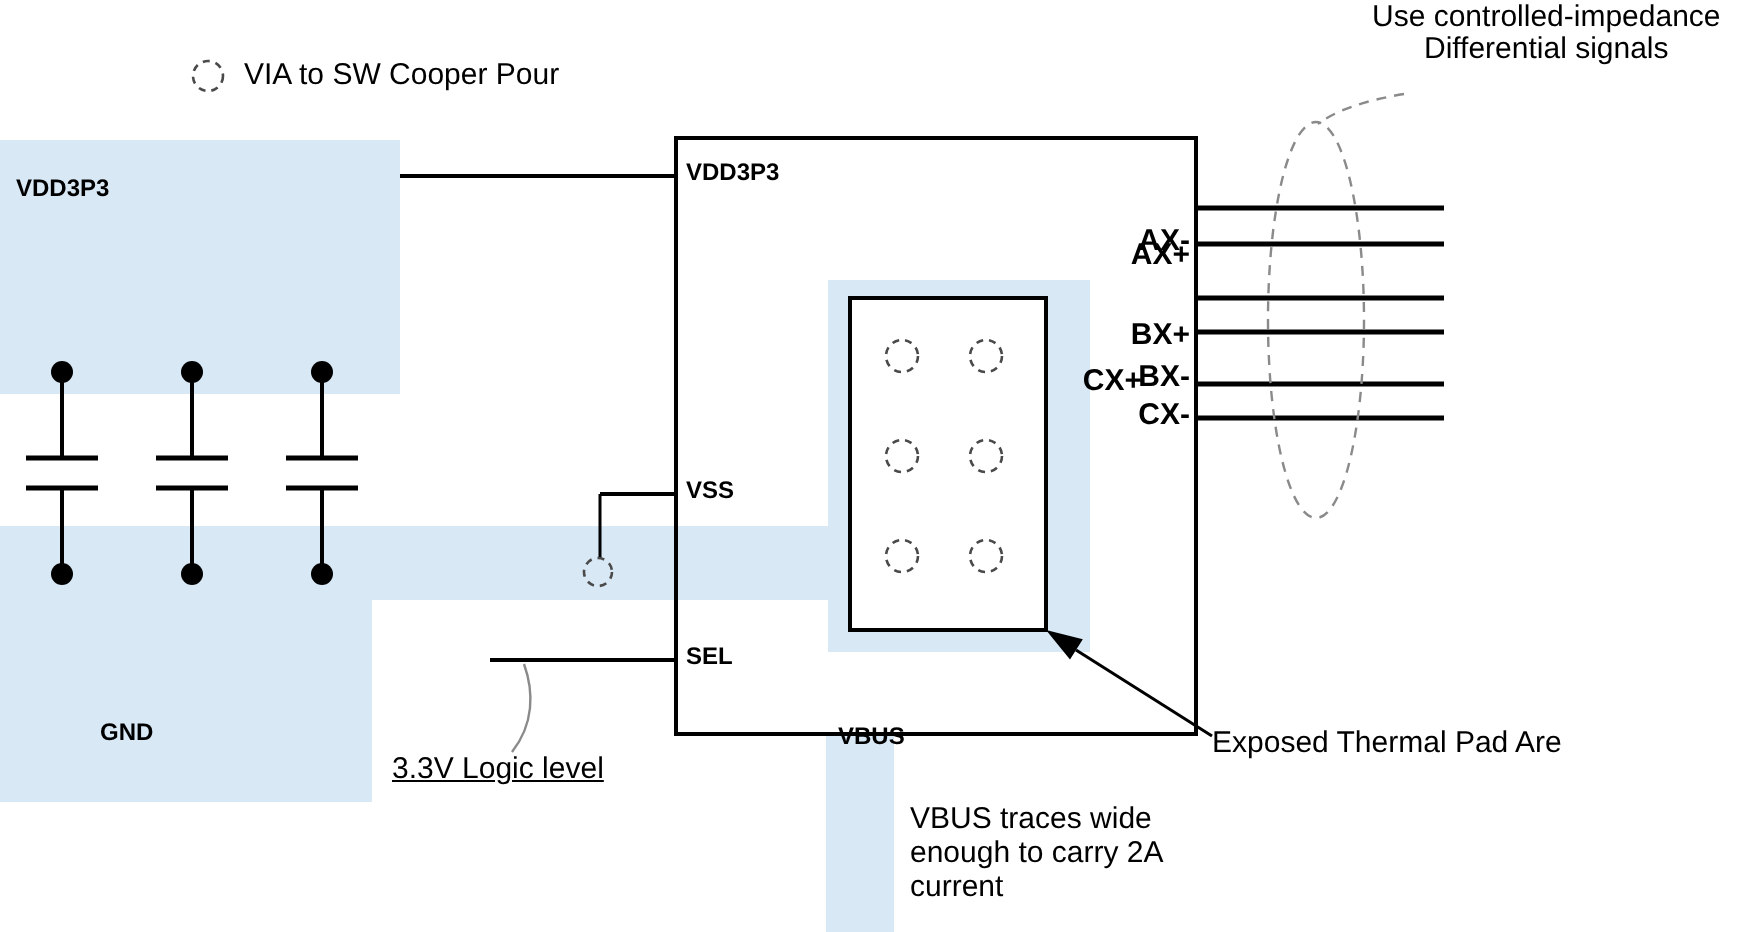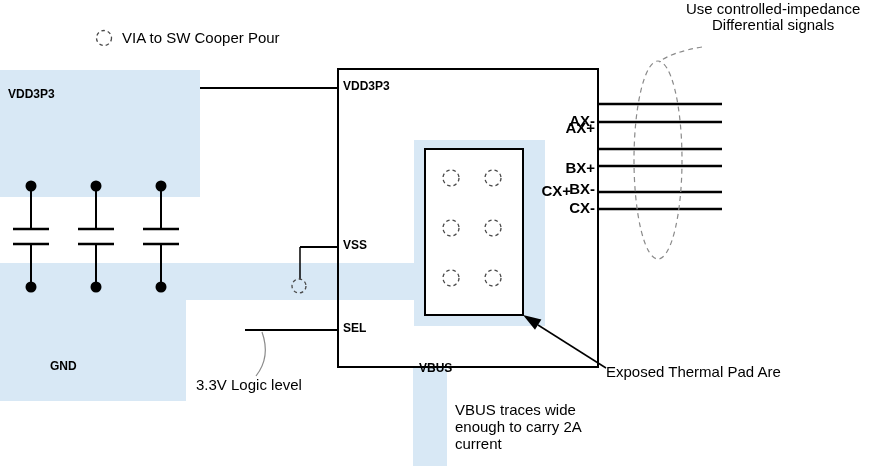--- a/index.html
+++ b/index.html
@@ -127,21 +127,21 @@
   <div class="lbl pin right-pin" style="left:540px;top:140px;margin-top:20px;">BX+</div>
   <div class="lbl pin right-pin" style="left:540px;top:157px;margin-top:24px;">BX-</div>
   <div class="lbl pin right-pin" style="left:516px;top:183px;">CX+</div>
   <div class="lbl pin right-pin" style="left:540px;top:200px;">CX-</div>
 
   <div class="abs note note-block" style="left:686px;top:1px;text-align:center;">
     <div>Use controlled-impedance</div>
     <div>Differential signals</div>
   </div>
 
-  <div class="lbl note" style="left:196px;top:377px;">3.3V Logic level</div>
+  <div class="lbl note" style="left:196px;top:377px;text-decoration:underline;">3.3V Logic level</div>
 
   <div class="lbl note" style="left:606px;top:364px;">Exposed Thermal Pad Are</div>
 
   <div class="abs note vbus-block" style="left:455px;top:401px;">
     <div>VBUS traces wide</div>
     <div>enough to carry 2A</div>
     <div>current</div>
   </div>
 
 </div>

